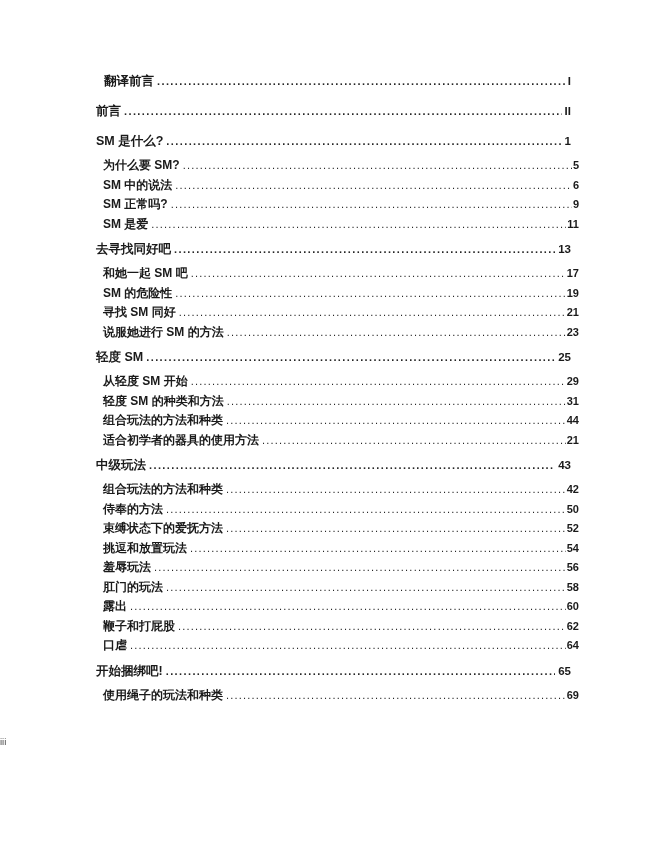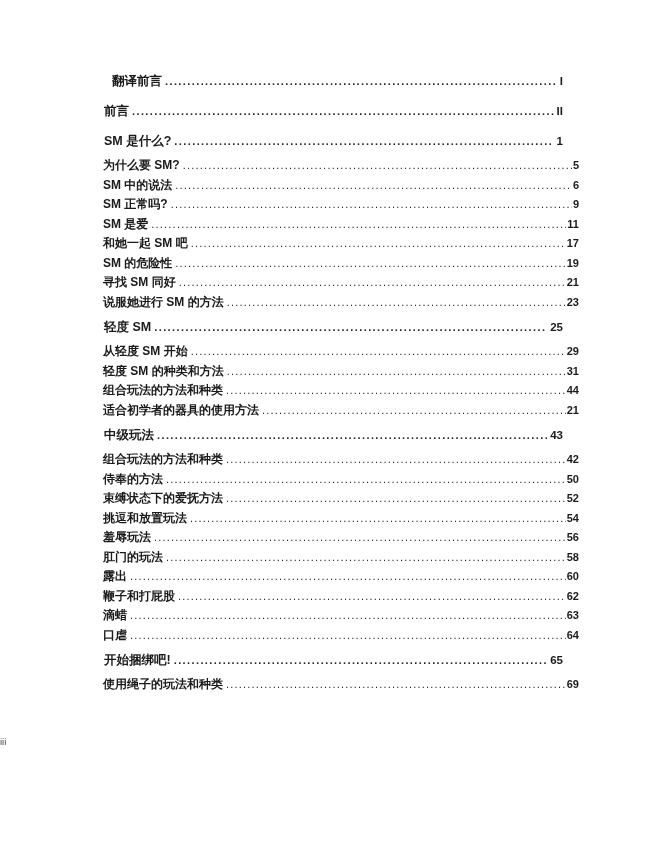--- a/index.html
+++ b/index.html
@@ -34,21 +34,21 @@
     height: 19.5px;
     line-height: 19.5px;
     font-size: 12px;
     font-weight: 700;
     cursor: pointer;
   }
   .toc-row.lvl-heading,
   .toc-row.lvl-heading2 {
     height: 20px;
     line-height: 20px;
-    margin: 5px 16px;
+    margin: 5px 8px;
     font-size: 12.5px;
     font-weight: 700;
   }
   .toc-row.lvl-heading2 { padding-left: 8px; }
   .toc-row.lvl-sub { padding-left: 15px; }
   .toc-label {
     white-space: nowrap;
     flex: 0 0 auto;
   }
   .dot-leader {
@@ -124,20 +124,25 @@
       <div class="toc-row lvl-sub">
     <span class="toc-label">SM 正常吗?</span>
     <span class="dot-leader"></span>
     <span class="toc-pagenum">9</span>
   </div>
       <div class="toc-row lvl-sub">
     <span class="toc-label">SM 是爱</span>
     <span class="dot-leader"></span>
     <span class="toc-pagenum">11</span>
   </div>
+      <div class="toc-row lvl-heading">
+    <span class="toc-label">去寻找同好吧</span>
+    <span class="dot-leader"></span>
+    <span class="toc-pagenum">13</span>
+  </div>
       <div class="toc-row lvl-sub">
     <span class="toc-label">和她一起 SM 吧</span>
     <span class="dot-leader"></span>
     <span class="toc-pagenum">17</span>
   </div>
       <div class="toc-row lvl-sub">
     <span class="toc-label">SM 的危险性</span>
     <span class="dot-leader"></span>
     <span class="toc-pagenum">19</span>
   </div>
@@ -213,25 +218,20 @@
   </div>
       <div class="toc-row lvl-sub">
     <span class="toc-label">露出</span>
     <span class="dot-leader"></span>
     <span class="toc-pagenum">60</span>
   </div>
       <div class="toc-row lvl-sub">
     <span class="toc-label">鞭子和打屁股</span>
     <span class="dot-leader"></span>
     <span class="toc-pagenum">62</span>
-  </div>
-      <div class="toc-row lvl-sub">
-    <span class="toc-label">滴蜡</span>
-    <span class="dot-leader"></span>
-    <span class="toc-pagenum">63</span>
   </div>
       <div class="toc-row lvl-sub">
     <span class="toc-label">口虐</span>
     <span class="dot-leader"></span>
     <span class="toc-pagenum">64</span>
   </div>
       <div class="toc-row lvl-heading">
     <span class="toc-label">开始捆绑吧!</span>
     <span class="dot-leader"></span>
     <span class="toc-pagenum">65</span>

